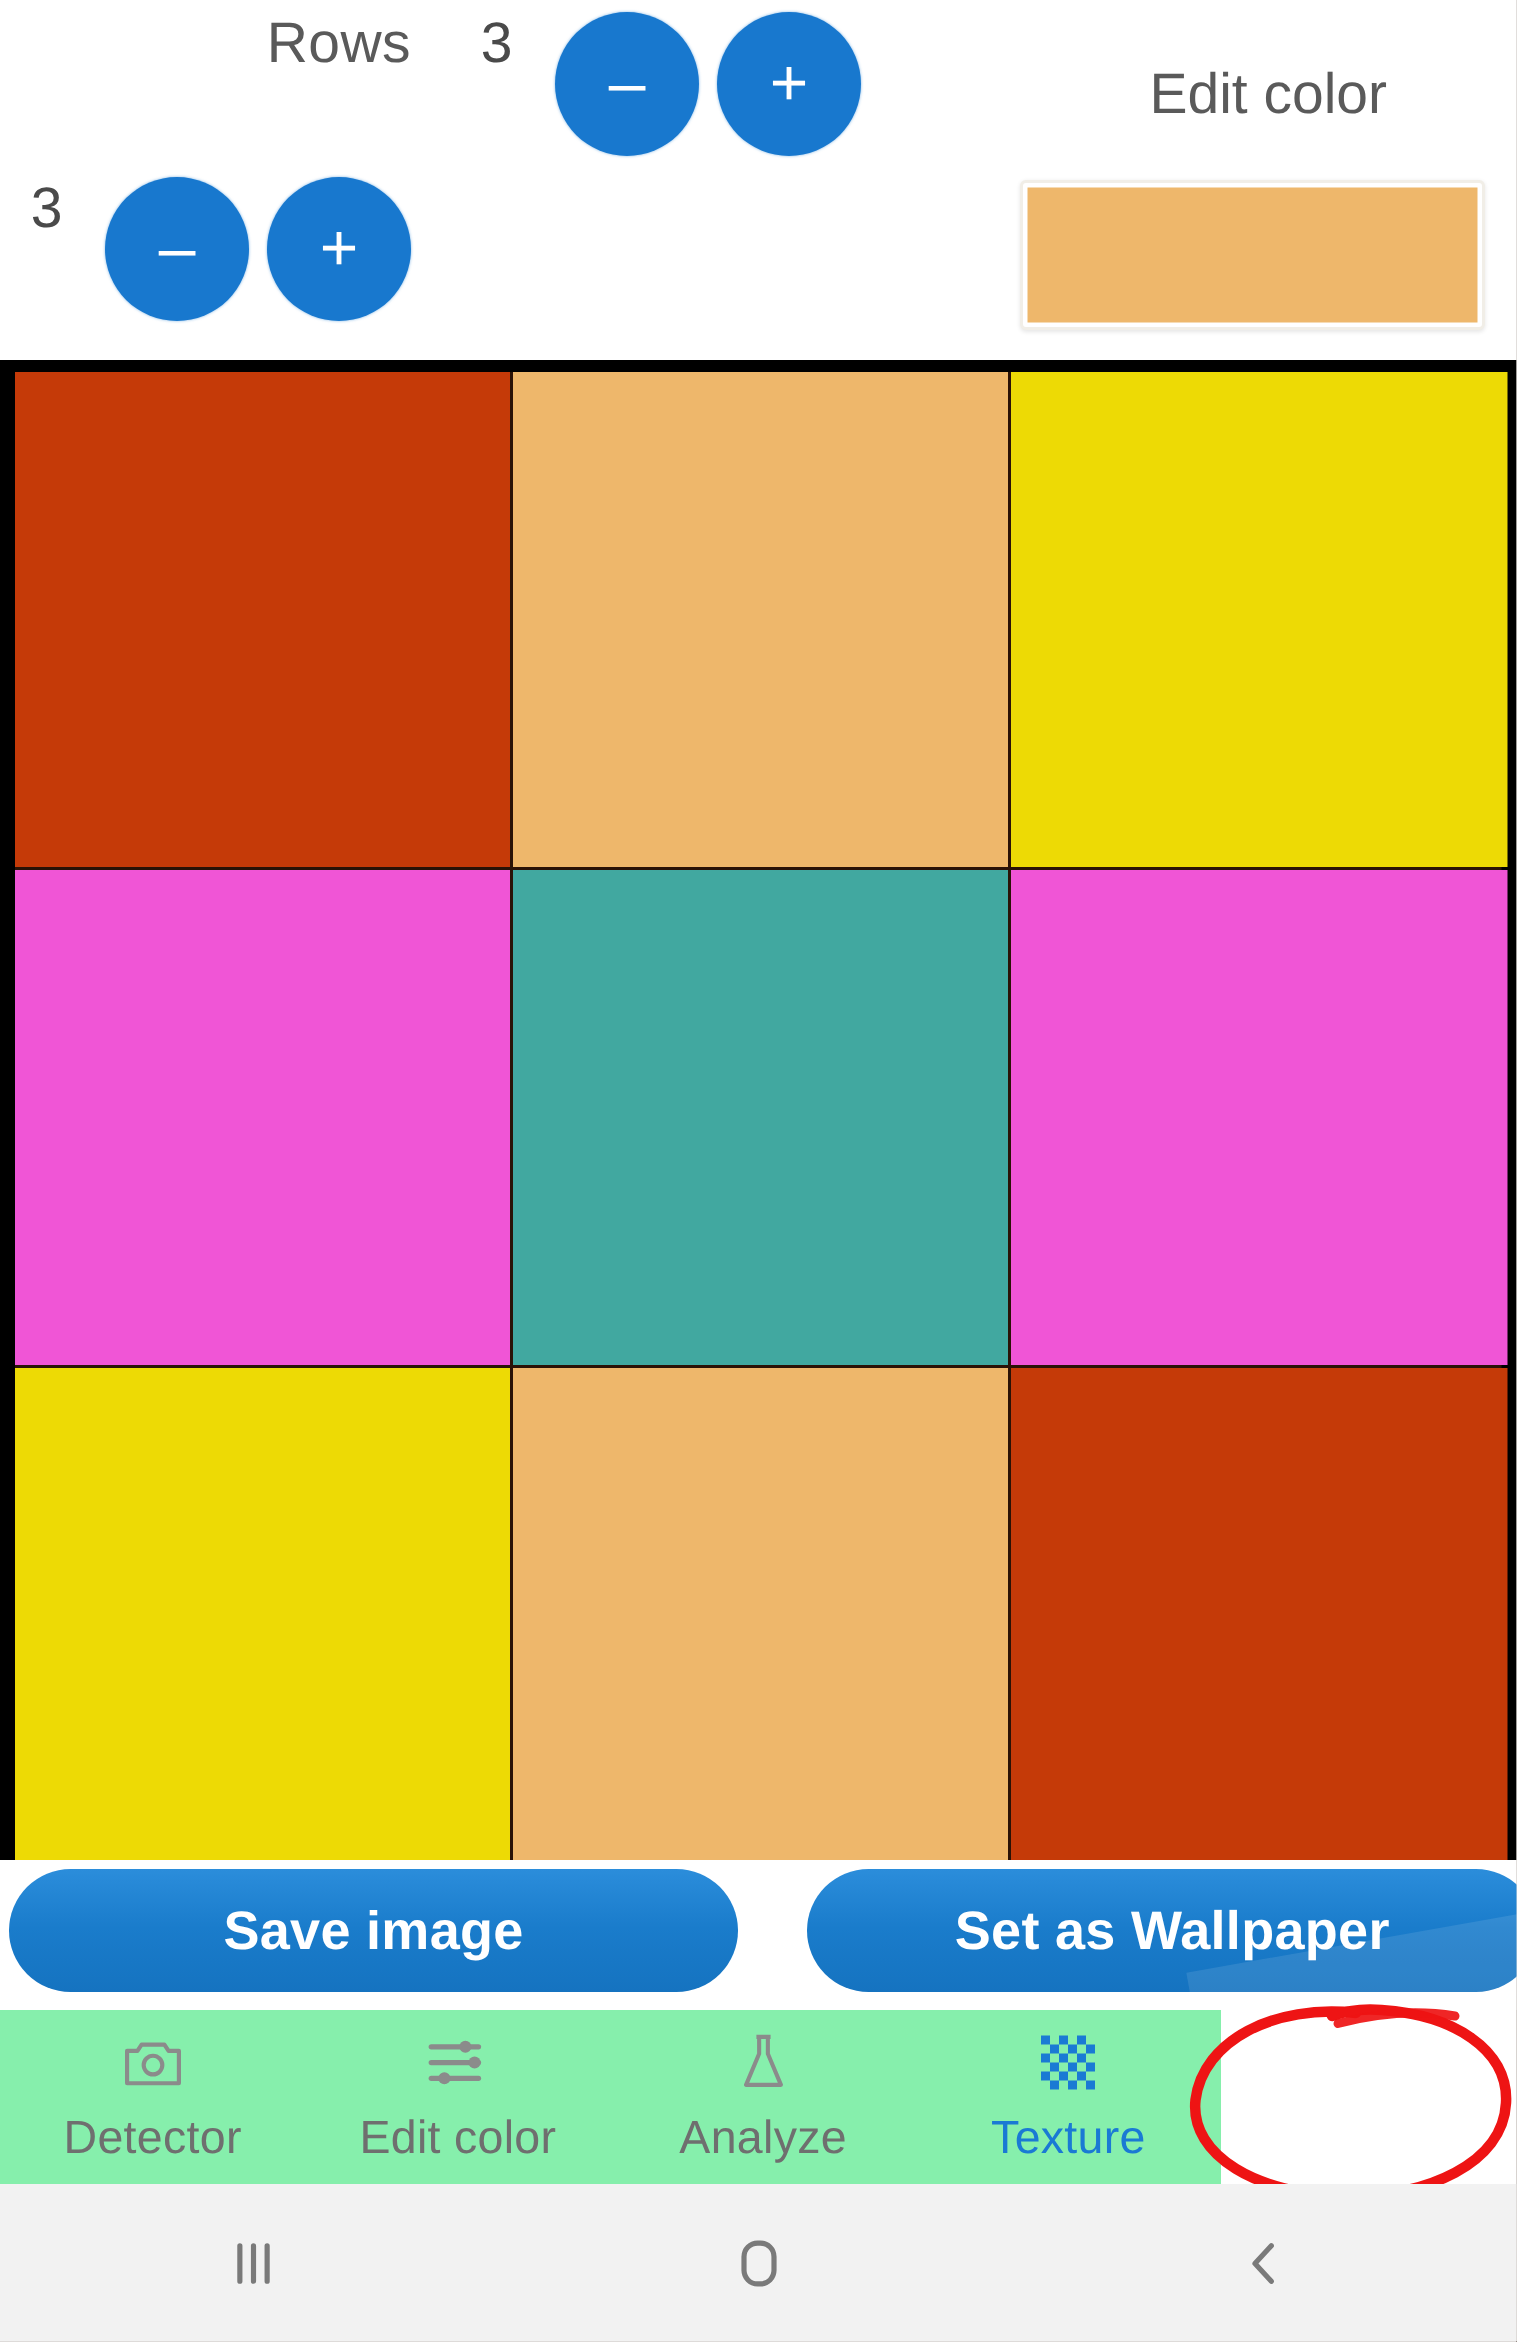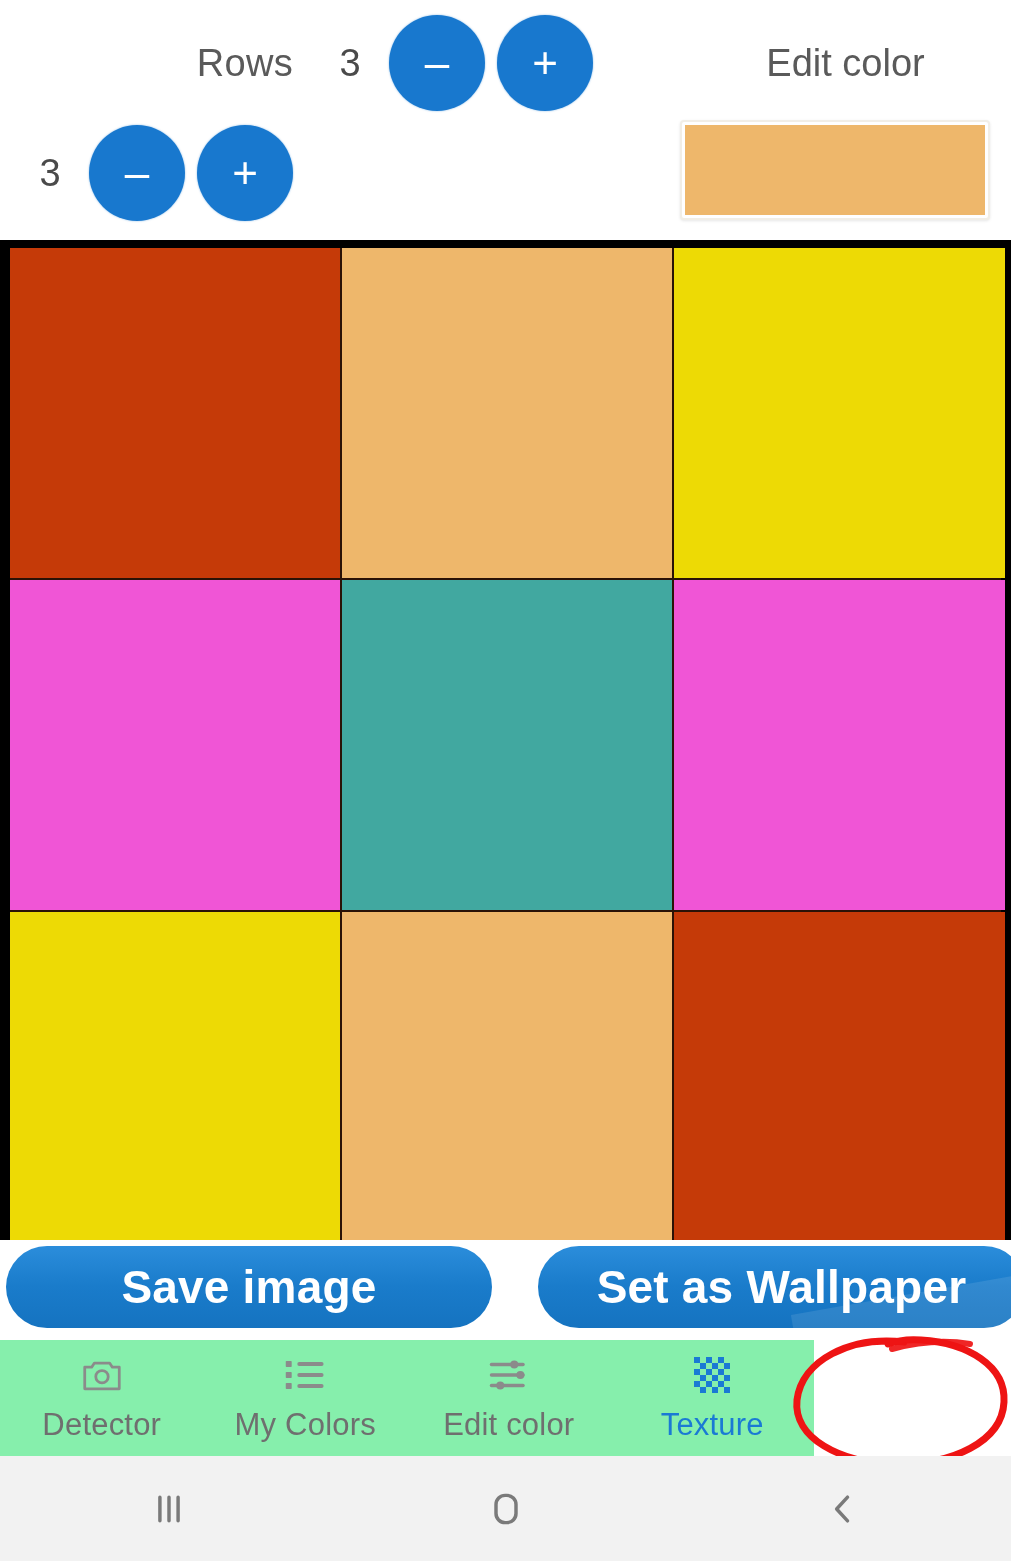--- a/index.html
+++ b/index.html
@@ -29,22 +29,21 @@
     width: 1011px;
     height: 240px;
     background: #ffffff;
   }
   .ctrl-row {
     position: absolute;
     left: 0;
     width: 680px;
     height: 110px;
     display: flex;
-    align-items: center;
-    margin-left: 19px;
+    align-items: flex-start;
   }
   .ctrl-row.row-rows { top: 8px; }
   .ctrl-row.row-cols { top: 118px; }
 
   .ctrl-label {
     width: 300px;
     text-align: right;
     padding-right: 26px;
     box-sizing: border-box;
     font-size: 38px;
@@ -143,21 +142,21 @@
     background: #ffffff;
   }
   .action-btn {
     position: absolute;
     top: 6px;
     height: 82px;
     border: none;
     border-radius: 42px;
     background: linear-gradient(180deg, #2b8ddb 0%, #1a7ccb 48%, #1573c0 100%);
     color: #ffffff;
-    font-size: 46px;
+    font-size: 36px;
     font-weight: bold;
     font-family: "Liberation Sans", sans-serif;
     cursor: pointer;
     letter-spacing: 0.2px;
     overflow: hidden;
   }
   .action-btn.save { left: 6px; width: 486px; }
   .action-btn.wallpaper { left: 538px; width: 487px; }
   .action-btn.wallpaper::after {
     content: "";
@@ -290,48 +289,43 @@
     <div class="nav-item">
       <span class="nav-icon" style="color: rgb(139, 139, 139);">
         <svg width="42" height="38" viewBox="0 0 24 22" fill="none" stroke="currentColor" stroke-width="1.6">
           <path d="M2 6.5h4l1.6-2.4h8.8L18 6.5h4V19H2z" stroke-linejoin="round"></path>
           <circle cx="12" cy="12" r="3.6"></circle>
         </svg>
       </span>
       <span class="nav-label" style="color: rgb(111, 111, 111);">Detector</span>
     </div>
 
-    <div class="nav-item">
-      <span class="nav-icon" style="color: rgb(139, 139, 139);">
-        <svg width="42" height="36" viewBox="0 0 24 20" fill="currentColor">
-          <rect x="1" y="2" width="3.4" height="3.4" rx="0.4"></rect>
-          <rect x="1" y="8.3" width="3.4" height="3.4" rx="0.4"></rect>
-          <rect x="1" y="14.6" width="3.4" height="3.4" rx="0.4"></rect>
-          <rect x="7.6" y="2.6" width="15" height="2.2" rx="1.1"></rect>
-          <rect x="7.6" y="8.9" width="15" height="2.2" rx="1.1"></rect>
-          <rect x="7.6" y="15.2" width="15" height="2.2" rx="1.1"></rect>
-        </svg>
-      </span>
-      <span class="nav-label" style="color: rgb(111, 111, 111);">My Colors</span>
-    </div>
 
     <div class="nav-item">
       <span class="nav-icon" style="color: rgb(139, 139, 139);">
         <svg width="42" height="36" viewBox="0 0 24 20" fill="none" stroke="currentColor" stroke-width="2" stroke-linecap="round">
           <path d="M2 4h18"></path>
             <path d="M2 10h18"></path>
             <path d="M2 16h18"></path>
           <circle cx="15" cy="4" r="2.3" fill="currentColor" stroke="none"></circle>
           <circle cx="18.5" cy="10" r="2.3" fill="currentColor" stroke="none"></circle>
           <circle cx="7" cy="16" r="2.3" fill="currentColor" stroke="none"></circle>
         </svg>
       </span>
       <span class="nav-label" style="color: rgb(111, 111, 111);">Edit color</span>
     </div>
 
+    <div class="nav-item">
+      <span class="nav-icon" style="color: rgb(139, 139, 139);">
+        <svg width="34" height="40" viewBox="0 0 18 22" fill="none" stroke="currentColor" stroke-width="1.5" stroke-linejoin="round">
+          <path d="M6.4 1.6h5.2M7.4 1.6v6.2L2.6 19.2h12.8L10.6 7.8V1.6"></path>
+        </svg>
+      </span>
+      <span class="nav-label" style="color: rgb(111, 111, 111);">Analyze</span>
+    </div>
 
     <div class="nav-item active">
       <span class="nav-icon" style="color: rgb(26, 122, 212);">
         <svg width="40" height="40" viewBox="0 0 20 20" fill="currentColor">
           <rect x="1" y="1" width="3" height="3"></rect>
             <rect x="7" y="1" width="3" height="3"></rect>
             <rect x="13" y="1" width="3" height="3"></rect>
           <rect x="4" y="4" width="3" height="3"></rect>
             <rect x="10" y="4" width="3" height="3"></rect>
             <rect x="16" y="4" width="3" height="3"></rect>

